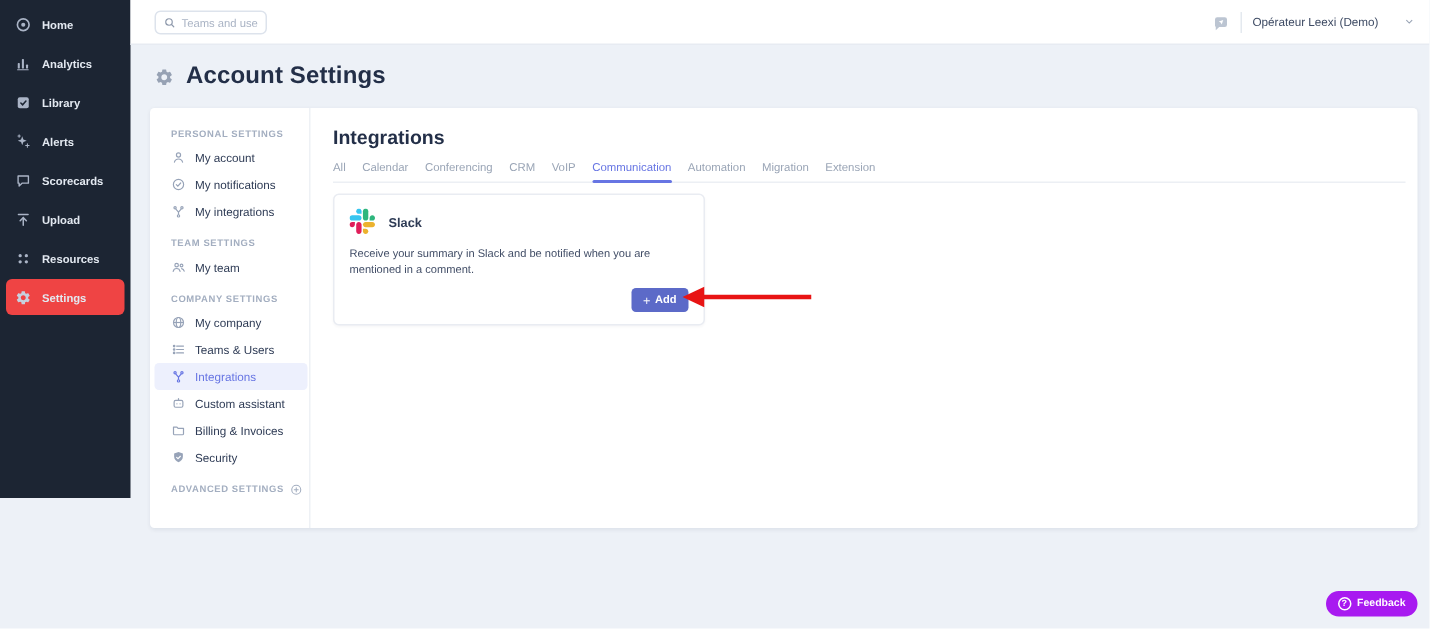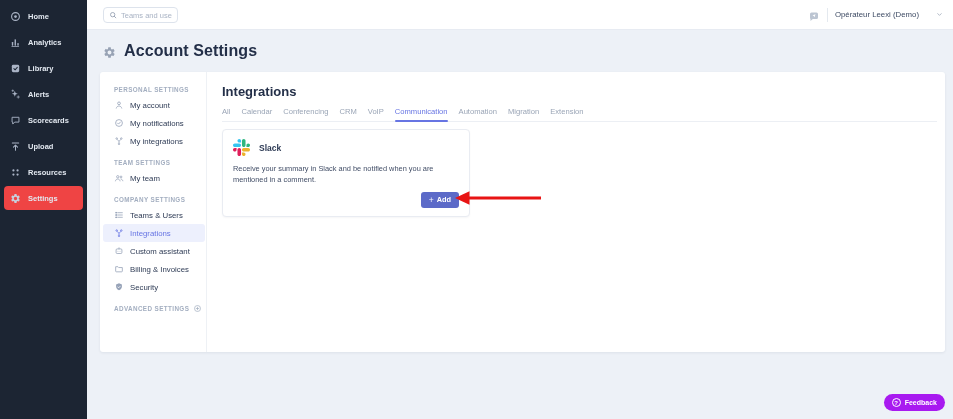--- a/index.html
+++ b/index.html
@@ -1,20 +1,20 @@
 <!DOCTYPE html>
 <html><head>
 <meta charset="utf-8">
 <style>
   * { margin:0; padding:0; box-sizing:border-box; }
   html,body { width:953px; height:419px; overflow:hidden; }
   body { font-family:"Liberation Sans", sans-serif; background:#edf1f7; position:relative; }
 
   
-  .sidebar { position:absolute; left:0; top:0; width:87px; height:419px; background:#1c2533; padding-top:2px; }
+  .sidebar { position:absolute; left:0; top:0; width:87px; height:332px; background:#1c2533; padding-top:2px; }
   .side-item { display:flex; align-items:center; gap:7px; height:24px; margin:2px 4px; padding-left:6px;
                color:#e3e9f1; font-size:7.5px; font-weight:700; border-radius:4px; cursor:pointer; }
   .side-item .ic { width:11px; height:11px; display:flex; align-items:center; color:#aab4c6; }
   .side-item .ic svg { width:11px; height:11px; }
   .side-item.active { background:#ef4444; }
   .side-item.active .ic { color:#c7d0de; }
 
   
   .topbar { position:absolute; left:87px; top:0; width:866px; height:30px; background:#ffffff;
             border-bottom:1px solid #e7ebf2; }
@@ -254,20 +254,30 @@
       </span>
       <span>My team</span>
     </div>
 
     <div class="nav-header">
         <span>Company settings</span>
       </div>
 
     <div class="nav-item">
       <span class="nic">
+        <svg viewBox="0 0 24 24" fill="none" stroke="currentColor" stroke-width="1.9">
+            <circle cx="12" cy="12" r="8"></circle>
+            <ellipse cx="12" cy="12" rx="3.6" ry="8"></ellipse>
+            <path d="M4.5 12h15"></path>
+          </svg>
+      </span>
+      <span>My company</span>
+    </div>
+    <div class="nav-item">
+      <span class="nic">
         <svg viewBox="0 0 24 24" fill="none" stroke="currentColor" stroke-width="1.9" stroke-linecap="round">
             <path d="M9 6.5h11M9 12h11M9 17.5h11"></path>
             <circle cx="5" cy="6.5" r="1.2" fill="currentColor"></circle>
             <circle cx="5" cy="12" r="1.2" fill="currentColor"></circle>
             <circle cx="5" cy="17.5" r="1.2" fill="currentColor"></circle>
           </svg>
       </span>
       <span>Teams &amp; Users</span>
     </div>
     <div class="nav-item active">

